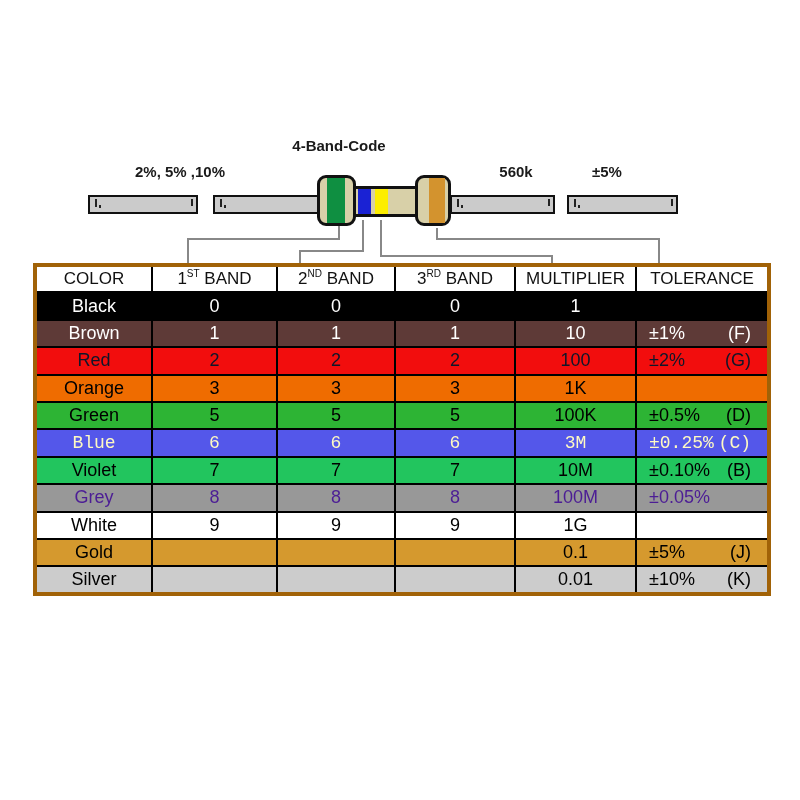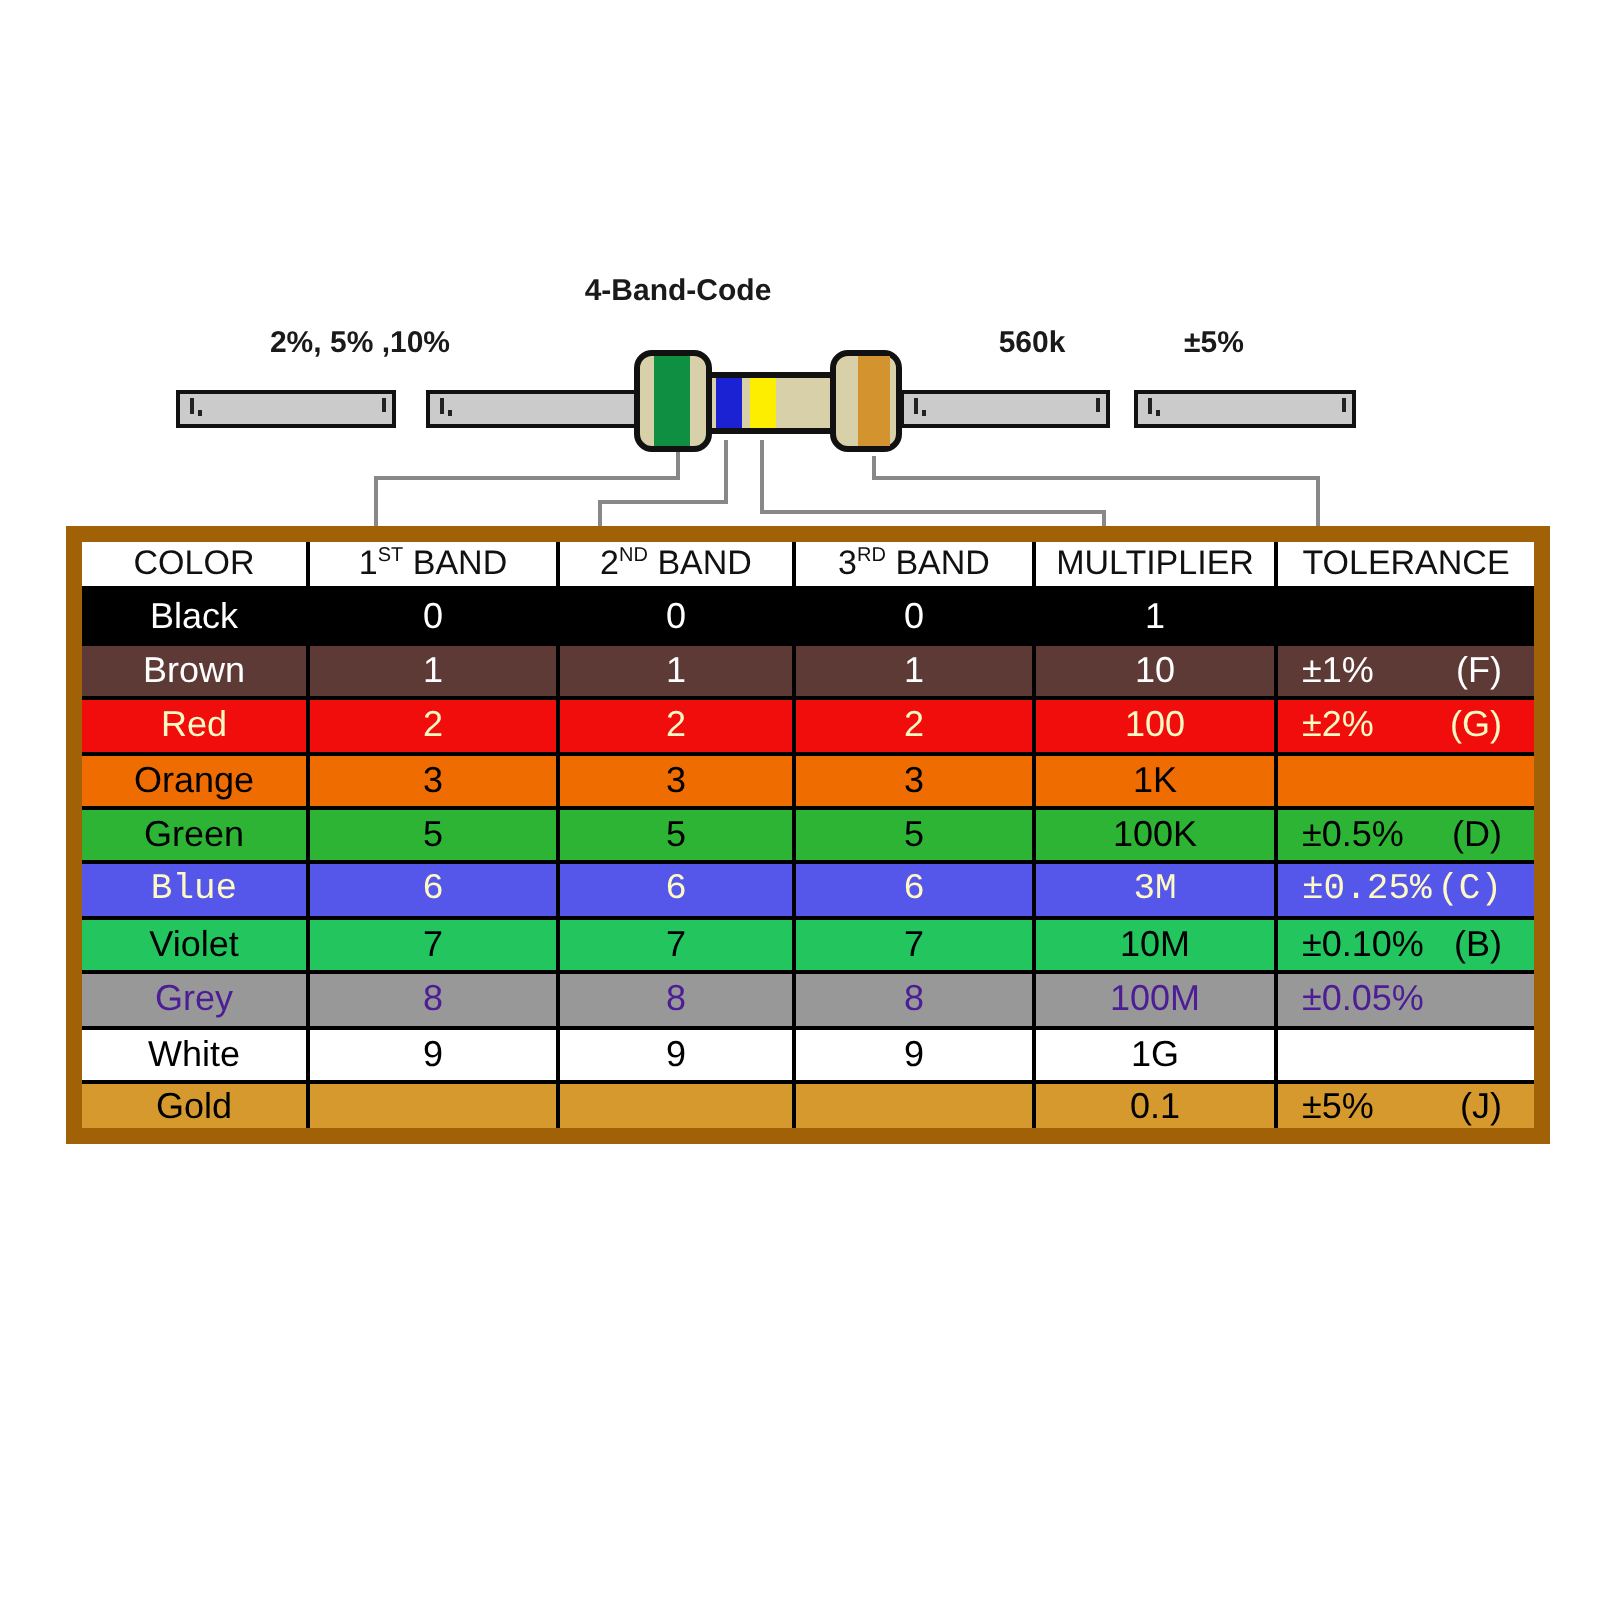--- a/index.html
+++ b/index.html
@@ -32,21 +32,21 @@
   #cap-right{left:415px;width:36px;}
   .band{position:absolute;z-index:4;}
   #band-1{left:327px;top:178px;width:18px;height:45px;}
   #band-2{left:358px;top:189px;width:13px;height:25px;z-index:2;}
   #band-3{left:375px;top:189px;width:13px;height:25px;z-index:2;}
   #band-4{left:429px;top:178px;width:16px;height:45px;}
   
   .cl{position:absolute;background:#888;}
   
   #tablewrap{position:absolute;left:33px;top:263px;width:734px;}
-  table{border-collapse:collapse;table-layout:fixed;width:734px;border:8px solid #a16207;}
+  table{border-collapse:collapse;table-layout:fixed;width:734px;border:4px solid #a16207;}
   th,td{border:2px solid #000;height:27.4px;padding:0;font-size:18px;overflow:hidden;white-space:nowrap;}
   th{font-weight:normal;font-size:17px;background:#ffffff;color:#111;text-align:center;}
   th sup{font-size:10px;vertical-align:super;line-height:0;}
   td{text-align:center;}
   td.tol{text-align:left;}
   .tolin{display:flex;justify-content:space-between;padding:0 16px 0 12px;}
 </style>
 </head>
 <body>
 
@@ -136,21 +136,21 @@
             <td>1</td>
             <td>1</td>
             <td>10</td>
             <td class="tol">
               <div class="tolin">
                 <span>±1%</span>
                 <span>(F)</span>
               </div>
             </td>
           </tr>
-          <tr style="background: rgb(242, 13, 13); color: #fef9c3;">
+          <tr style="background: rgb(242, 13, 13); color: #0f172a;">
             <td>Red</td>
             <td>2</td>
             <td>2</td>
             <td>2</td>
             <td>100</td>
             <td class="tol">
               <div class="tolin">
                 <span>±2%</span>
                 <span>(G)</span>
               </div>
@@ -230,17 +230,30 @@
             <td></td>
             <td></td>
             <td>0.1</td>
             <td class="tol">
               <div class="tolin">
                 <span>±5%</span>
                 <span>(J)</span>
               </div>
             </td>
           </tr>
+          <tr style="background: rgb(204, 204, 204); color: rgb(0, 0, 0);">
+            <td>Silver</td>
+            <td></td>
+            <td></td>
+            <td></td>
+            <td>0.01</td>
+            <td class="tol">
+              <div class="tolin">
+                <span>±10%</span>
+                <span>(K)</span>
+              </div>
+            </td>
+          </tr>
         </tbody>
     </table>
   </div>
 
 </div>
 
 </body></html>

